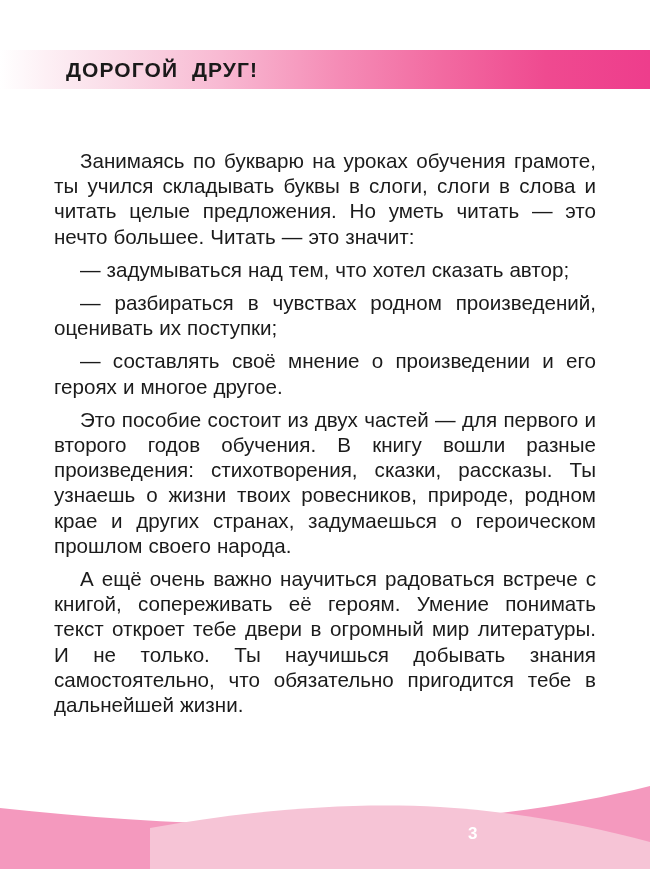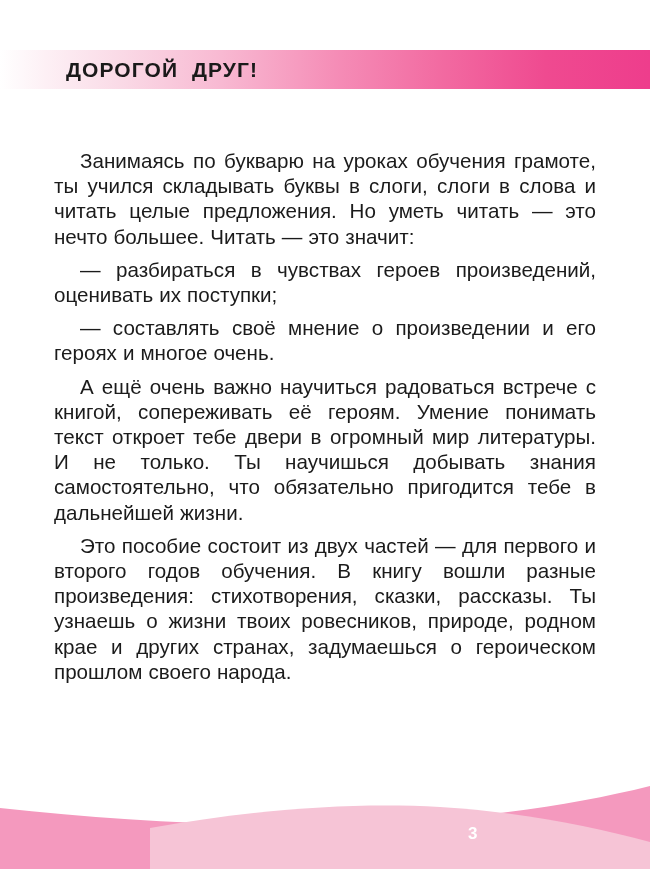--- a/index.html
+++ b/index.html
@@ -107,24 +107,25 @@
 </head>
 <body>
 
 <div class="page">
 
   <div class="header-band"></div>
   <div class="header-title">ДОРОГОЙ  ДРУГ!</div>
 
   <div class="content">
     <p class="para">Занимаясь по букварю на уроках обучения грамоте, ты учился складывать буквы в слоги, слоги в слова и читать целые предложения. Но уметь читать — это нечто большее. Читать — это значит:</p>
-    <p class="para bullet">— разбираться в чувствах героев произведений, оценивать их поступки;</p>
-    <p class="para bullet">— составлять своё мнение о произведении и его героях и многое очень.</p>
+    <p class="para bullet">— задумываться над тем, что хотел сказать автор;</p>
+    <p class="para bullet">— разбираться в чувствах родном произведений, оценивать их поступки;</p>
+    <p class="para bullet">— составлять своё мнение о произведении и его героях и многое другое.</p>
+    <p class="para">Это пособие состоит из двух частей — для первого и второго годов обучения. В книгу вошли разные произведения: стихотворения, сказки, рассказы. Ты узнаешь о жизни твоих ровесников, природе, родном крае и других странах, задумаешься о героическом прошлом своего народа.</p>
     <p class="para">А ещё очень важно научиться радоваться встрече с книгой, сопереживать её героям. Умение понимать текст откроет тебе двери в огромный мир литературы. И не только. Ты научишься добывать знания самостоятельно, что обязательно пригодится тебе в дальнейшей жизни.</p>
-    <p class="para">Это пособие состоит из двух частей — для первого и второго годов обучения. В книгу вошли разные произведения: стихотворения, сказки, рассказы. Ты узнаешь о жизни твоих ровесников, природе, родном крае и других странах, задумаешься о героическом прошлом своего народа.</p>
   </div>
 
   <div class="footer">
     <svg viewBox="0 0 650 89" preserveAspectRatio="none" xmlns="http://www.w3.org/2000/svg">
       <path d="M0,28 C120,41 250,48 360,44 C470,40 570,26 650,6 L650,89 L0,89 Z" fill="#f499be"></path>
       <path d="M150,48 C250,30 350,22 440,27 C520,32 590,46 650,62 L650,89 L150,89 Z" fill="#f6c4d6"></path>
     </svg>
   </div>
 
   <div class="page-number">3</div>

